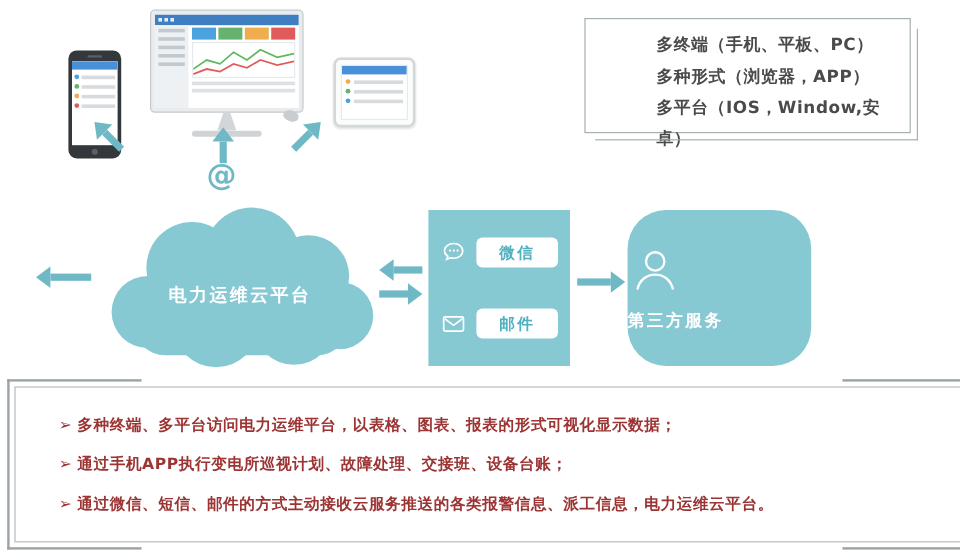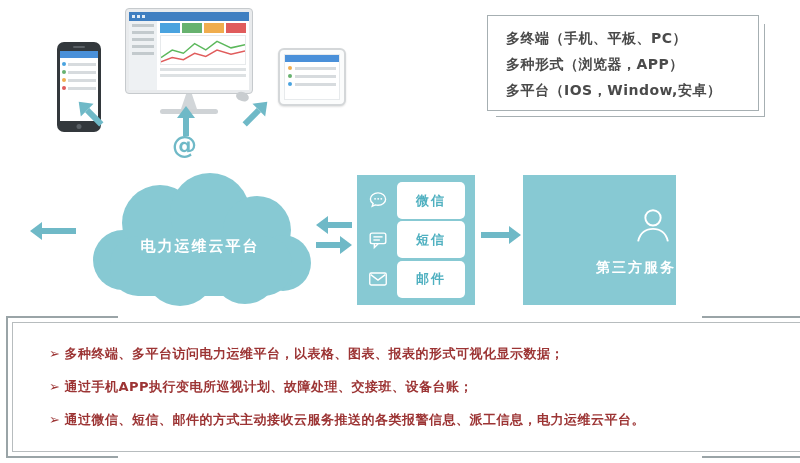--- a/index.html
+++ b/index.html
@@ -59,40 +59,40 @@
   .rotm45{transform:rotate(-45deg);}
 
   .at{position:absolute;left:172px;top:131px;font-size:25px;font-weight:bold;
       color:var(--arrow,#6fb9c7);}
 
   
   .info-box{position:absolute;left:487px;top:15px;width:272px;height:96px;background:#fff;
       border:1px solid #a6afb2;box-sizing:border-box;padding:9px 18px;}
   .info-box::after{content:"";position:absolute;top:8px;left:8px;right:-7px;bottom:-7px;
       border-right:1px solid #a6afb2;border-bottom:1px solid #a6afb2;pointer-events:none;}
-  .info-line{font-size:14px;line-height:26px;color:var(--info,#4a4a4a);font-weight:600;letter-spacing:.5px;}
+  .info-line{font-size:14px;line-height:26px;color:var(--info,#4a4a4a);font-weight:600;letter-spacing:.5px;margin-left:41px;}
 
   
   .cloud{position:absolute;left:85px;top:168px;width:230px;height:145px;}
   .cloud-label{position:absolute;left:85px;top:237px;width:230px;text-align:center;color:#fff;
       font-size:15px;font-weight:bold;letter-spacing:2px;}
 
   
   .channels{position:absolute;left:357px;top:175px;width:118px;height:130px;
       background:var(--teal,#87c9d3);display:flex;flex-direction:column;justify-content:space-around;
       padding:6px 0;box-sizing:border-box;}
   .channel-row{display:flex;align-items:center;gap:8px;padding:0 10px;}
   .channel-row svg{flex:0 0 auto;}
-  .pill{flex:1;height:37px;background:#fff;border-radius:5px;display:flex;align-items:center;
+  .pill{flex:1;height:25px;background:#fff;border-radius:5px;display:flex;align-items:center;
       justify-content:center;font-size:13px;font-weight:bold;color:var(--pill,#4fb0c0);letter-spacing:2px;}
 
   
   .third-party{position:absolute;left:523px;top:175px;width:153px;height:130px;
-      background:var(--teal,#87c9d3);display:flex;flex-direction:column;align-items:flex-end;
-      justify-content:center;gap:10px;}
+      background:var(--teal,#87c9d3);display:flex;flex-direction:column;align-items:flex-start;
+      justify-content:center;gap:10px;border-radius:32px;}
   .tp-label{color:#fff;font-size:14px;font-weight:bold;letter-spacing:2px;}
 
   
   .notes-box{position:absolute;left:12px;top:322px;width:796px;height:130px;
       border:1px solid #b7bcbe;box-sizing:border-box;padding:22px 30px 0 36px;}
   .bracket{position:absolute;top:-7px;bottom:-7px;width:110px;border:2px solid #9aa4a7;pointer-events:none;}
   .bracket-l{left:-7px;border-right:none;}
   .bracket-r{right:-7px;border-left:none;}
   .note-line{font-size:13px;font-weight:bold;color:var(--note,#9c3434);letter-spacing:.5px;
       margin-bottom:15px;white-space:nowrap;}
@@ -237,29 +237,20 @@
       <svg width="22" height="22" viewBox="0 0 24 24">
         <path d="M12 3.2c-4.6 0-8.3 2.9-8.3 6.5 0 2.1 1.2 3.9 3 5.1l-1 2.8 3.3-1.4c.9.2 1.9.4 3 .4 4.6 0 8.3-2.9 8.3-6.6S16.6 3.2 12 3.2z" fill="none" stroke="#fff" stroke-width="1.5"></path>
         <circle cx="8.8" cy="9.6" r="1" fill="#fff"></circle>
         <circle cx="12.2" cy="9.6" r="1" fill="#fff"></circle>
         <circle cx="15.6" cy="9.6" r="1" fill="#fff"></circle>
       </svg>
       <div class="pill">微信</div>
     </div>
     <div class="channel-row">
       <svg width="22" height="22" viewBox="0 0 24 24">
-        <rect x="3.5" y="4.5" width="17" height="11.5" rx="2" fill="none" stroke="#fff" stroke-width="1.5"></rect>
-        <path d="M8 16v4.2l4.2-4.2" fill="none" stroke="#fff" stroke-width="1.5"></path>
-        <line x1="7" y1="8.6" x2="17" y2="8.6" stroke="#fff" stroke-width="1.5"></line>
-        <line x1="7" y1="12" x2="14" y2="12" stroke="#fff" stroke-width="1.5"></line>
-      </svg>
-      <div class="pill">短信</div>
-    </div>
-    <div class="channel-row">
-      <svg width="22" height="22" viewBox="0 0 24 24">
         <rect x="3" y="5.5" width="18" height="13" rx="1.5" fill="none" stroke="#fff" stroke-width="1.5"></rect>
         <path d="M4 7.2l8 6 8-6" fill="none" stroke="#fff" stroke-width="1.5"></path>
       </svg>
       <div class="pill">邮件</div>
     </div>
   </div>
 
   <div class="arrow" style="left:481px;top:226px;width:40px;">
     <div class="shaft"></div>
       <div class="head"></div>

